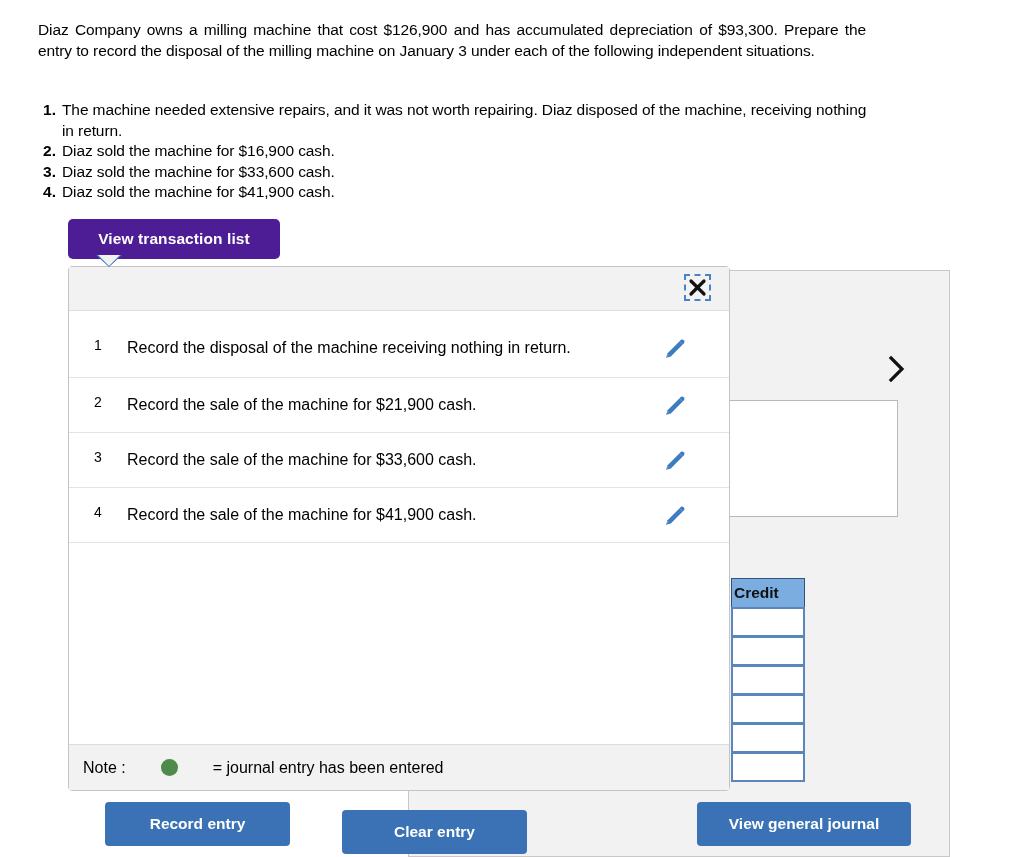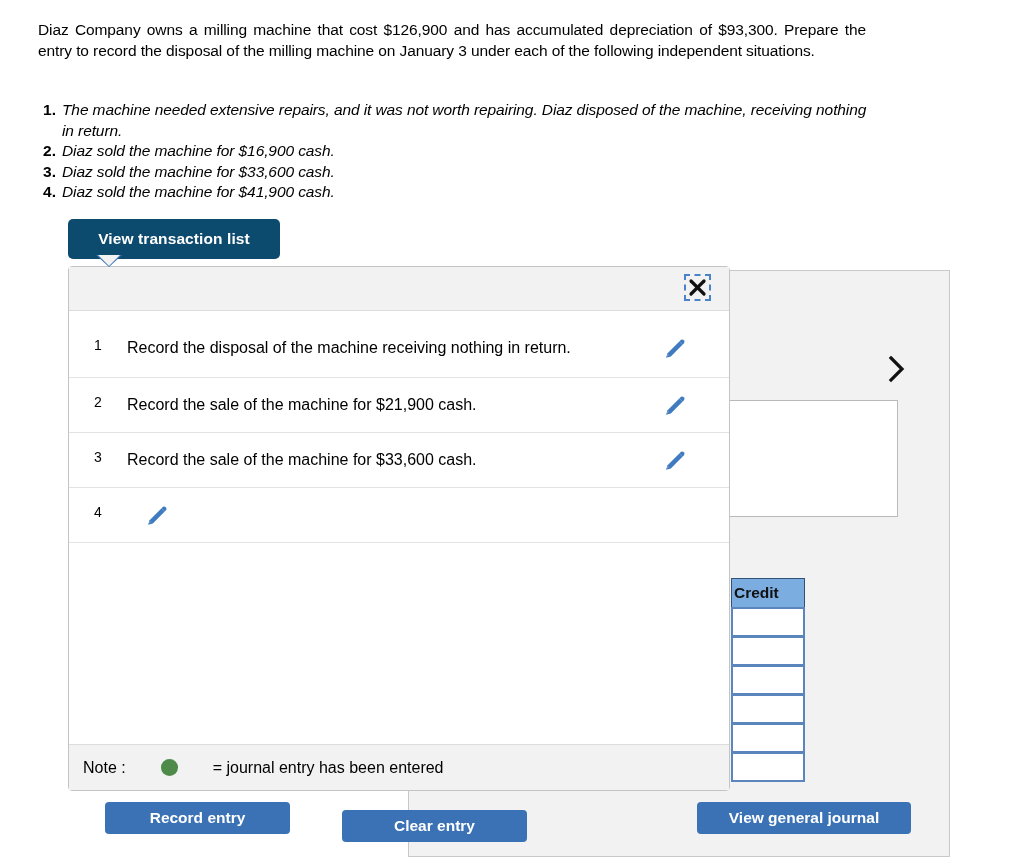--- a/index.html
+++ b/index.html
@@ -48,21 +48,20 @@
     font-weight: bold;
     width: 24px;
     flex: 0 0 24px;
     text-align: right;
     padding-right: 6px;
     box-sizing: border-box;
   }
   .situation-text {
     flex: 1;
     letter-spacing: -0.1px;
-    font-style: italic;
   }
 
   
   #journal-panel {
     position: absolute;
     left: 408px;
     top: 270px;
     width: 542px;
     height: 587px;
     background: #f2f2f2;
@@ -117,21 +116,21 @@
     margin-top: -1px;
   }
 
   
   #view-transaction-list {
     position: absolute;
     left: 68px;
     top: 219px;
     width: 212px;
     height: 40px;
-    background: #0c4a6e;
+    background: #4c1d95;
     border: none;
     border-radius: 5px;
     color: #ffffff;
     font-family: "Liberation Sans", sans-serif;
     font-weight: bold;
     font-size: 15.5px;
     letter-spacing: 0.1px;
     cursor: pointer;
     z-index: 12;
   }
@@ -258,21 +257,21 @@
     border-radius: 50%;
     background: #4e8a4a;
     display: inline-block;
     margin: 0 7px 0 7px;
     flex: 0 0 17px;
   }
 
   
   .footer-btn {
     position: absolute;
-    height: 32px;
+    height: 44px;
     background: #3a72b5;
     border: none;
     border-radius: 4px;
     color: #ffffff;
     font-family: "Liberation Sans", sans-serif;
     font-weight: bold;
     font-size: 15.5px;
     cursor: pointer;
     z-index: 12;
   }
@@ -387,20 +386,21 @@
         <svg width="24" height="24" viewBox="0 0 24 24" aria-hidden="true">
           <path d="M3.2 20.8 L4.6 16.2 L16.3 4.5 L19.5 7.7 L7.8 19.4 Z" fill="#3e7bc0"></path>
           <path d="M16.3 4.5 L18.0 2.8 A2.4 2.4 0 0 1 21.2 6.0 L19.5 7.7 Z" fill="#3e7bc0"></path>
           <path d="M3.2 20.8 L4.6 16.2 L6.2 17.8 Z" fill="#6d97c9"></path>
         </svg>
       </div>
     </div>
 
     <div class="txn-row">
       <div class="txn-num">4</div>
+      <div class="txn-desc">Record the sale of the machine for $41,900 cash.</div>
       <div class="txn-edit">
         <svg width="24" height="24" viewBox="0 0 24 24" aria-hidden="true">
           <path d="M3.2 20.8 L4.6 16.2 L16.3 4.5 L19.5 7.7 L7.8 19.4 Z" fill="#3e7bc0"></path>
           <path d="M16.3 4.5 L18.0 2.8 A2.4 2.4 0 0 1 21.2 6.0 L19.5 7.7 Z" fill="#3e7bc0"></path>
           <path d="M3.2 20.8 L4.6 16.2 L6.2 17.8 Z" fill="#6d97c9"></path>
         </svg>
       </div>
     </div>
 
   </div>

